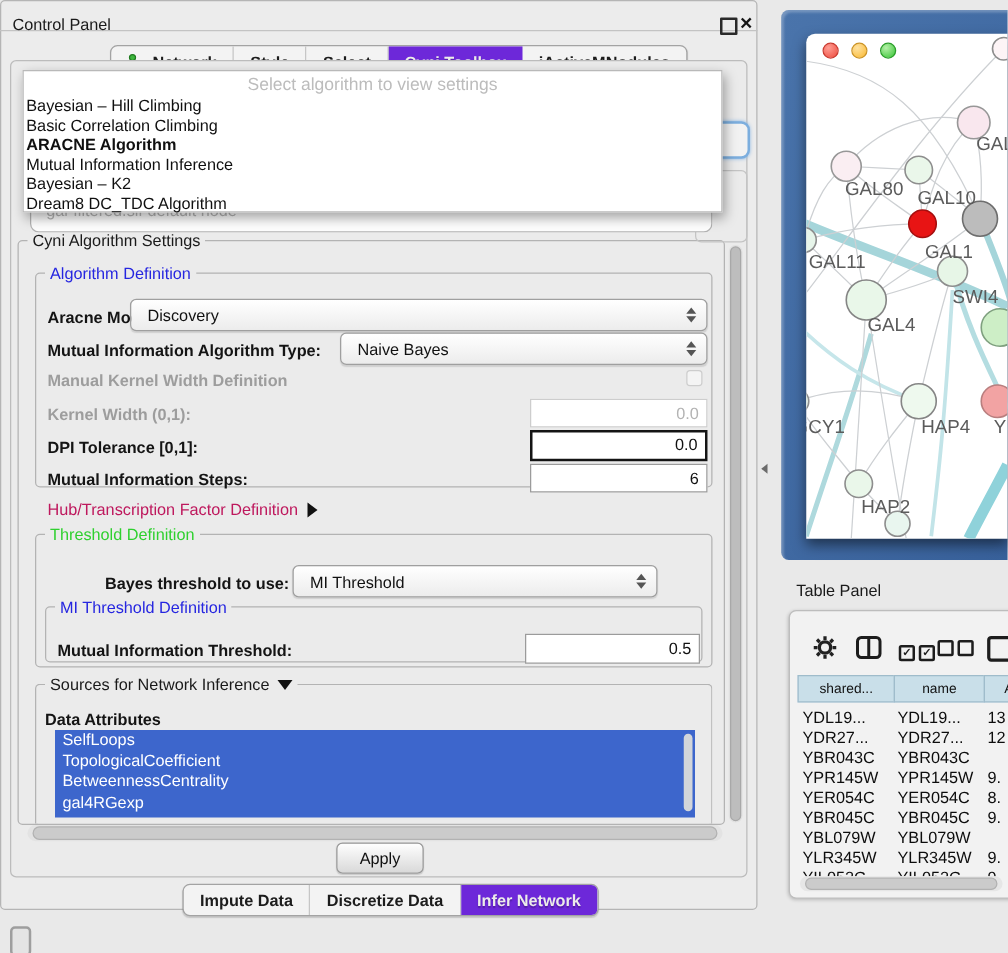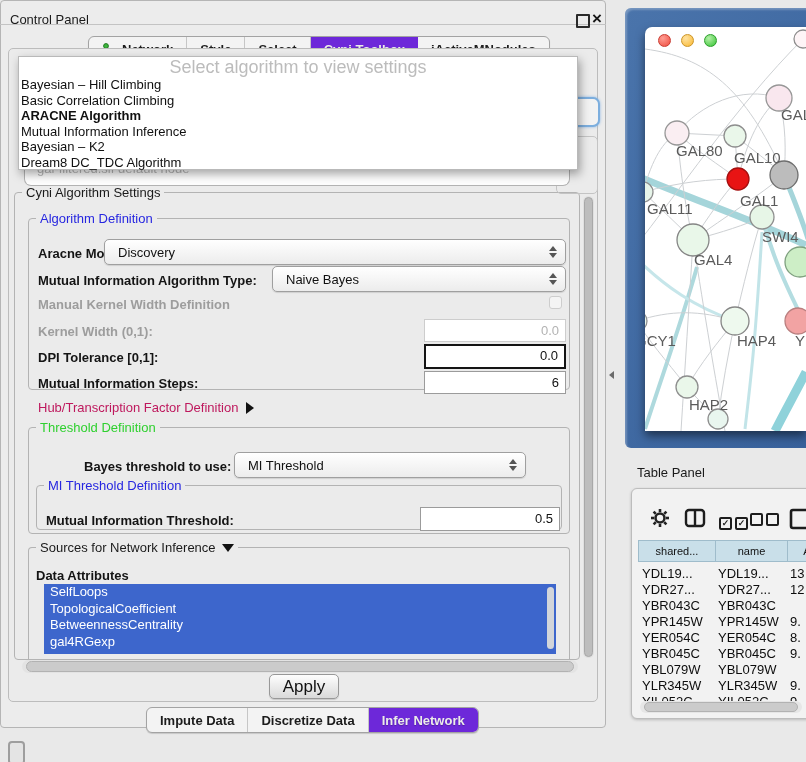--- a/index.html
+++ b/index.html
@@ -31,21 +31,21 @@
   .frag-combo{left:548px;top:97px;width:52px;height:30px;border:2px solid #7caede;
     border-radius:7px;background:#f2f2f2;box-shadow:0 0 3px #8ab6e4;z-index:4;box-sizing:border-box;}
   .frag-grp{left:556px;top:136px;width:42px;height:58px;border:1px solid #c4c4c4;
     border-radius:5px;z-index:4;box-sizing:border-box;}
   .frag-combo2{left:24px;top:168px;width:546px;height:18px;border:1px solid #b2b2b2;border-top:none;
     border-radius:0 0 7px 7px;background:#fdfdfd;z-index:6;overflow:hidden;box-sizing:border-box;}
   .frag-combo2 span{position:absolute;left:12px;top:-7px;font-size:13px;color:#b7b7b7;}
   
   #dropdown{left:18px;top:56px;width:560px;height:114px;background:#ffffff;
     border:1px solid #b9b9b9;box-shadow:2px 4px 9px rgba(0,0,0,.35);z-index:10;box-sizing:border-box;}
-  #dd-prompt{display:block;text-align:center;font-size:18px;color:#bcbcbc;line-height:20px;}
+  #dd-prompt{display:block;text-align:center;font-size:14px;color:#bcbcbc;line-height:20px;}
   .dd-item{display:block;font-size:13px;color:#101010;line-height:15.5px;padding-left:2px;white-space:nowrap;}
   .dd-item.sel{font-weight:bold;}
   
   .grp{border:1px solid #b3b3b3;border-radius:4px;box-sizing:border-box;}
   .legend{position:absolute;top:-8px;left:7px;background:#ebebeb;padding:0 4px;
     font-size:13px;color:#1a1a1a;white-space:nowrap;}
   .lg-blue{color:#2626e0;}
   .lg-green{color:#2fd02f;}
   .lbl{font-size:13px;font-weight:bold;color:#141414;white-space:nowrap;}
   .lbl.dis{color:#9d9d9d;}
@@ -72,21 +72,21 @@
   #list-vsb{position:absolute;right:2px;top:3px;width:7px;height:62px;background:#d2d5da;border-radius:4px;}
   
   .vsb-track{left:583px;top:196px;width:11px;height:462px;background:#e0e0e0;border-radius:6px;}
   .vsb-thumb{position:absolute;left:1px;top:1px;width:9px;height:460px;background:#bdbdbd;
     border:1px solid #a8a8a8;border-radius:5px;box-sizing:border-box;}
   .hsb{left:22px;top:660px;width:556px;height:13px;background:#e3e3e3;border-radius:7px;}
   .hsb-thumb{position:absolute;left:4px;top:1px;width:548px;height:11px;background:#cbcbcb;
     border:1px solid #b2b2b2;border-radius:6px;box-sizing:border-box;}
   
   #apply-btn{left:269px;top:674px;width:68px;height:23px;border:1px solid #989898;border-radius:5px;
-    background:linear-gradient(#fefefe,#d9d9d9);font-size:17px;color:#111;
+    background:linear-gradient(#fefefe,#d9d9d9);font-size:13px;color:#111;
     display:flex;align-items:center;justify-content:center;box-shadow:0 1px 1px rgba(0,0,0,.15);}
   
   #dock-icon{left:8px;top:741px;width:17px;height:24px;border:2px solid #9e9e9e;border-radius:4px;
     background:#e4e4e4;box-sizing:border-box;}
   
   #split-arrow{left:609px;top:371px;width:0;height:0;border-top:4px solid transparent;
     border-bottom:4px solid transparent;border-right:5px solid #6b6b6b;}
   
   #net-frame{left:625px;top:8px;width:181px;height:440px;border-radius:6px 0 0 6px;
     background:linear-gradient(120deg,#4a74ab,#38619b);box-shadow:inset 2px 2px 2px rgba(255,255,255,.25);}

